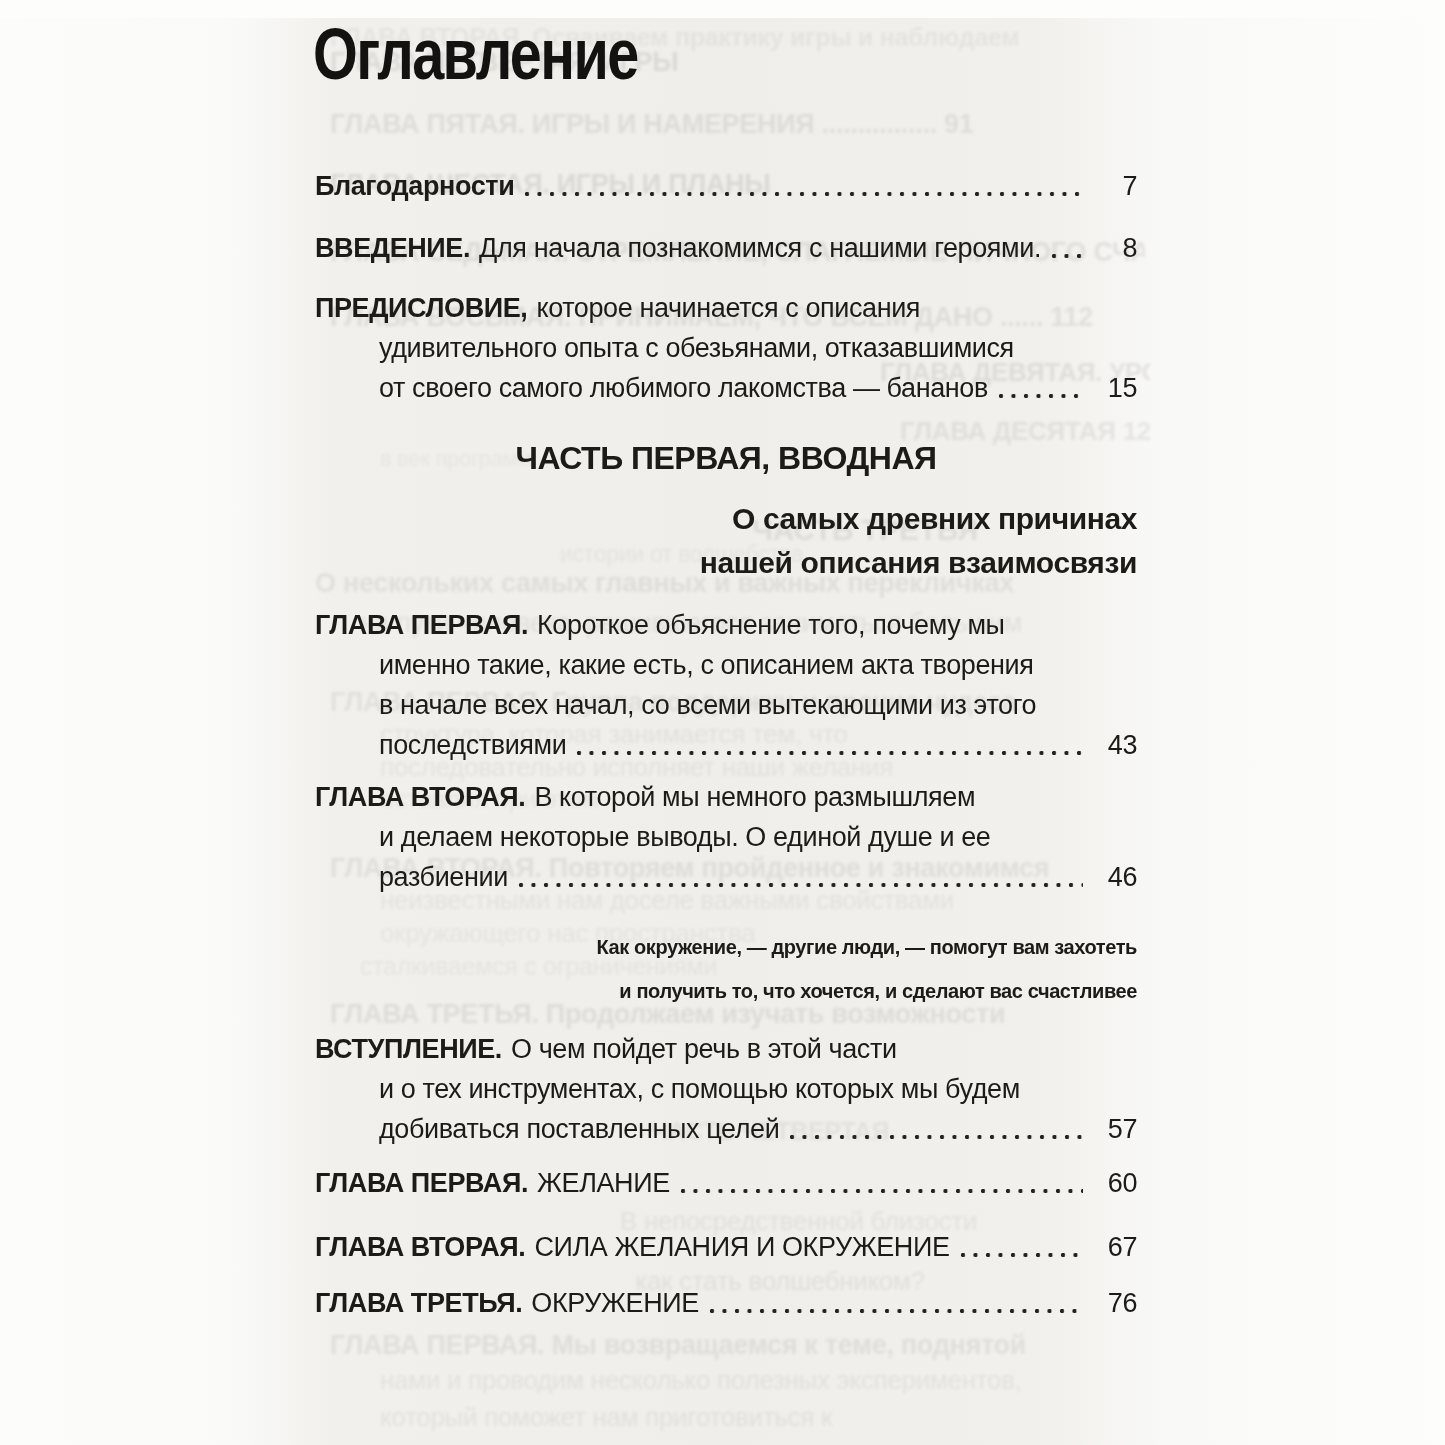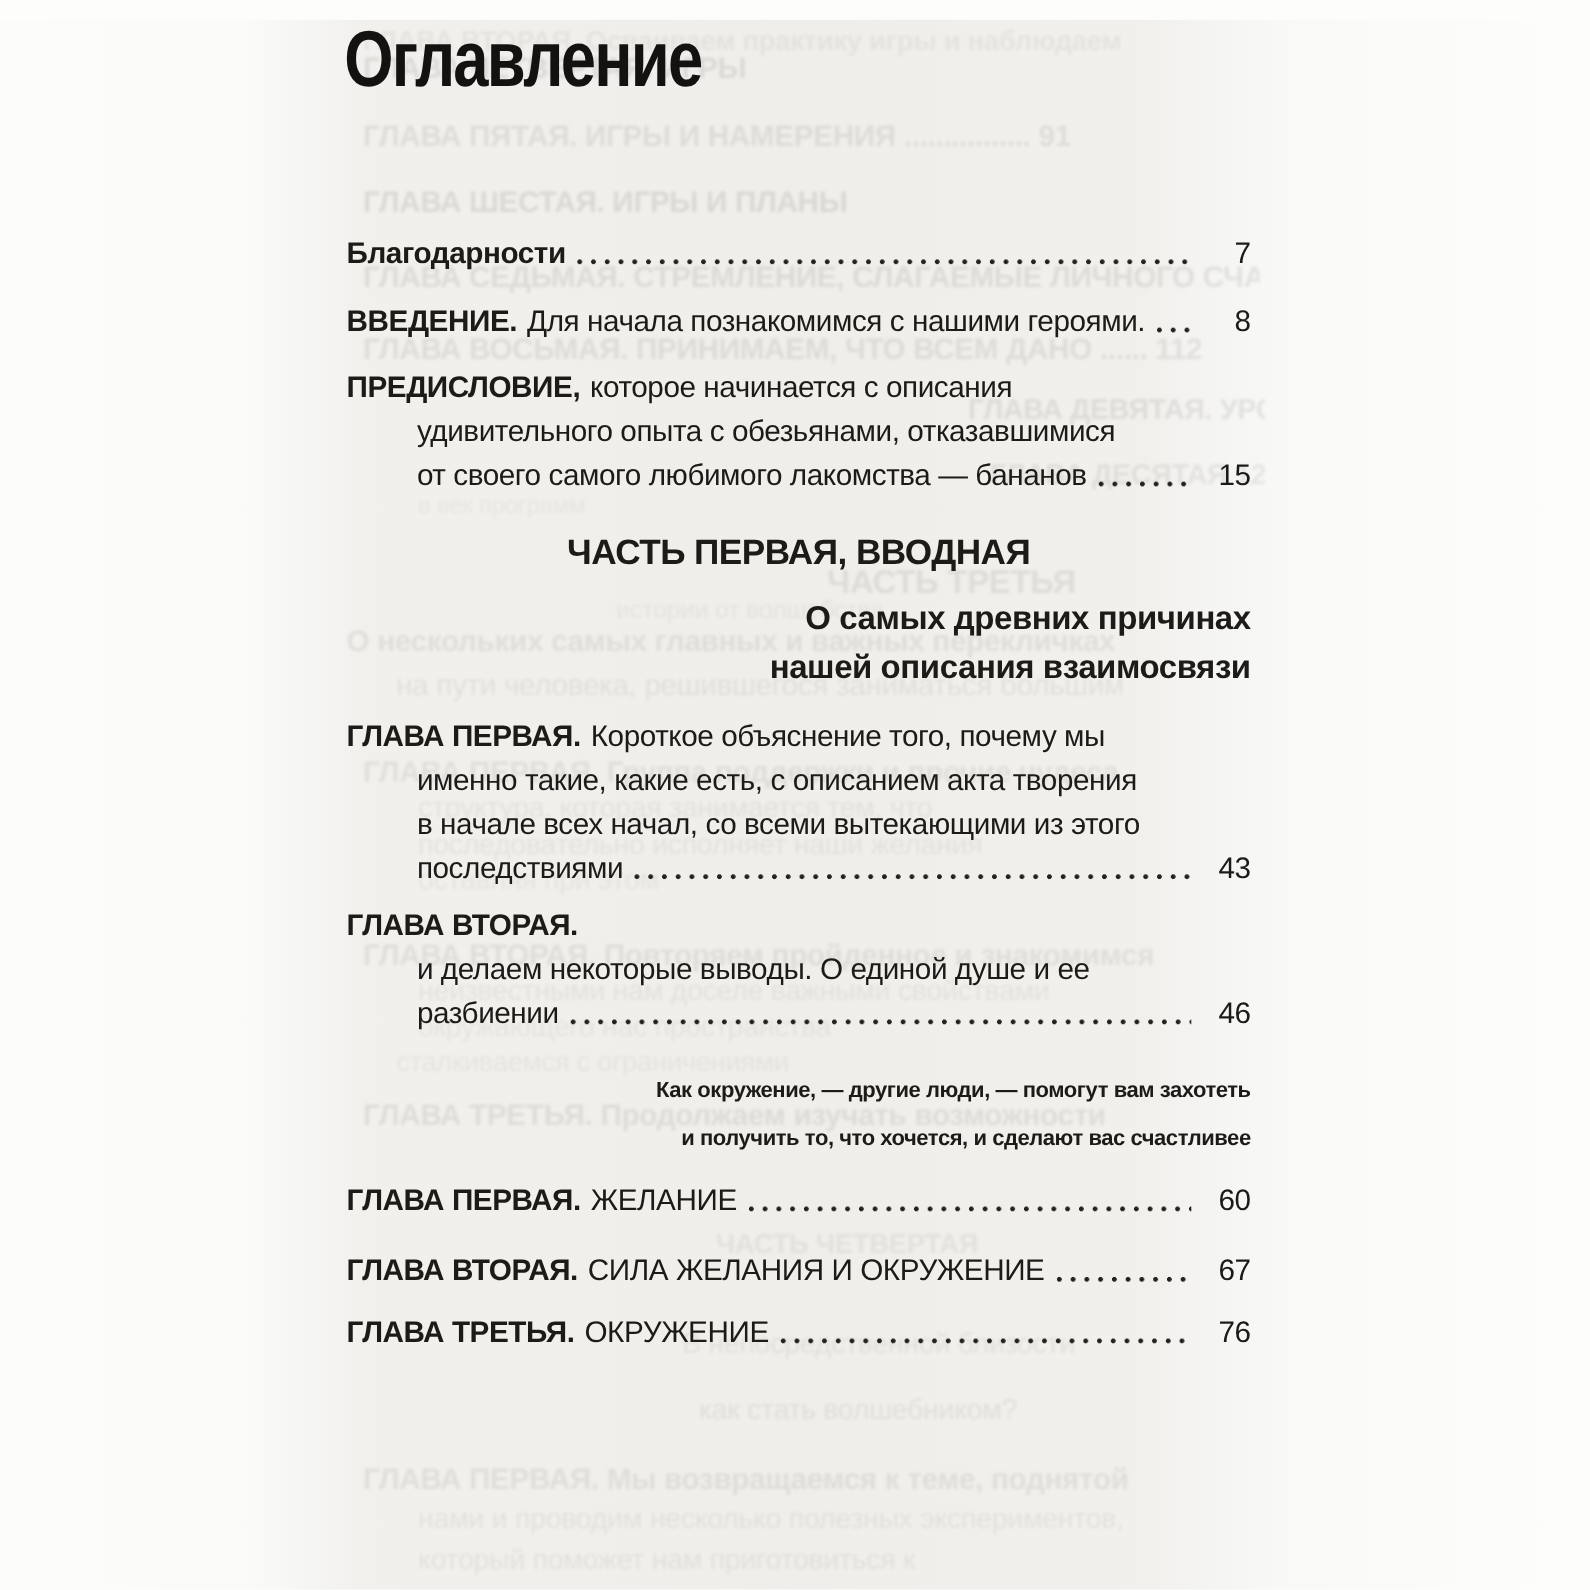--- a/index.html
+++ b/index.html
@@ -25,21 +25,21 @@
     background-image:radial-gradient(circle at 3px 3px,#23221f 1.9px,transparent 2.4px);
     background-size:12.5px 6px;background-repeat:repeat-x;background-position:left bottom;
   }
   .pagenum{font-size:27px;min-width:44px;text-align:right;letter-spacing:-0.4px;}
   .part{text-align:center;}
   .part .ph{font-size:32px;font-weight:700;line-height:48px;letter-spacing:-0.5px;}
   .psub-wrap{margin-top:15px;text-align:right;}
   .part .psub{font-size:30px;font-weight:700;line-height:44px;letter-spacing:-0.4px;}
   .part.wide .psub{font-size:20px;}
   
-  .it0{margin-top:120px}.it1{margin-top:22px}.it2{margin-top:20px}.it3{margin-top:26px}
+  .it0{margin-top:76px}.it1{margin-top:22px}.it2{margin-top:20px}.it3{margin-top:26px}
   .it4{margin-top:20px}.it5{margin-top:12px}.it6{margin-top:28px}.it7{margin-top:16px}
   .it8{margin-top:14px}.it9{margin-top:24px}.it10{margin-top:16px}
   
   .ghost-layer{position:absolute;inset:0;z-index:1;}
   .ghost{
     position:absolute;font-size:27px;font-weight:700;color:#6e6c66;
     filter:blur(1.4px);white-space:nowrap;overflow:hidden;letter-spacing:-0.3px;line-height:1.2;
   }
   .g1{top:4px;left:330px;width:700px;font-size:25px;opacity:.09}
   .g2{top:28px;left:330px;width:815px;opacity:.16}
@@ -155,36 +155,51 @@
         </div>
         <div class="line indent">
           <span class="txt">последствиями</span>
           <div class="leader"></div>
           <div class="pagenum">43</div>
         </div>
       </div>
       <div class="entry it5">
         <div class="line">
           <span class="lbl">ГЛАВА ВТОРАЯ.</span>
+          <span class="txt gap">В которой мы немного размышляем</span>
         </div>
         <div class="line indent">
           <span class="txt">и делаем некоторые выводы. О единой душе и ее</span>
         </div>
         <div class="line indent">
           <span class="txt">разбиении</span>
           <div class="leader"></div>
           <div class="pagenum">46</div>
         </div>
       </div>
       <div class="part it6 wide">
         <div class="psub-wrap">
           <div class="psub">Как окружение, — другие люди, — помогут вам захотеть</div>
           <div class="psub">и получить то, что хочется, и сделают вас счастливее</div>
         </div>
       </div>
+      <div class="entry it7">
+        <div class="line">
+          <span class="lbl">ВСТУПЛЕНИЕ.</span>
+          <span class="txt gap">О чем пойдет речь в этой части</span>
+        </div>
+        <div class="line indent">
+          <span class="txt">и о тех инструментах, с помощью которых мы будем</span>
+        </div>
+        <div class="line indent">
+          <span class="txt">добиваться поставленных целей</span>
+          <div class="leader"></div>
+          <div class="pagenum">57</div>
+        </div>
+      </div>
       <div class="entry it8">
         <div class="line">
           <span class="lbl">ГЛАВА ПЕРВАЯ.</span>
           <span class="txt gap">ЖЕЛАНИЕ</span>
           <div class="leader"></div>
           <div class="pagenum">60</div>
         </div>
       </div>
       <div class="entry it9">
         <div class="line">

